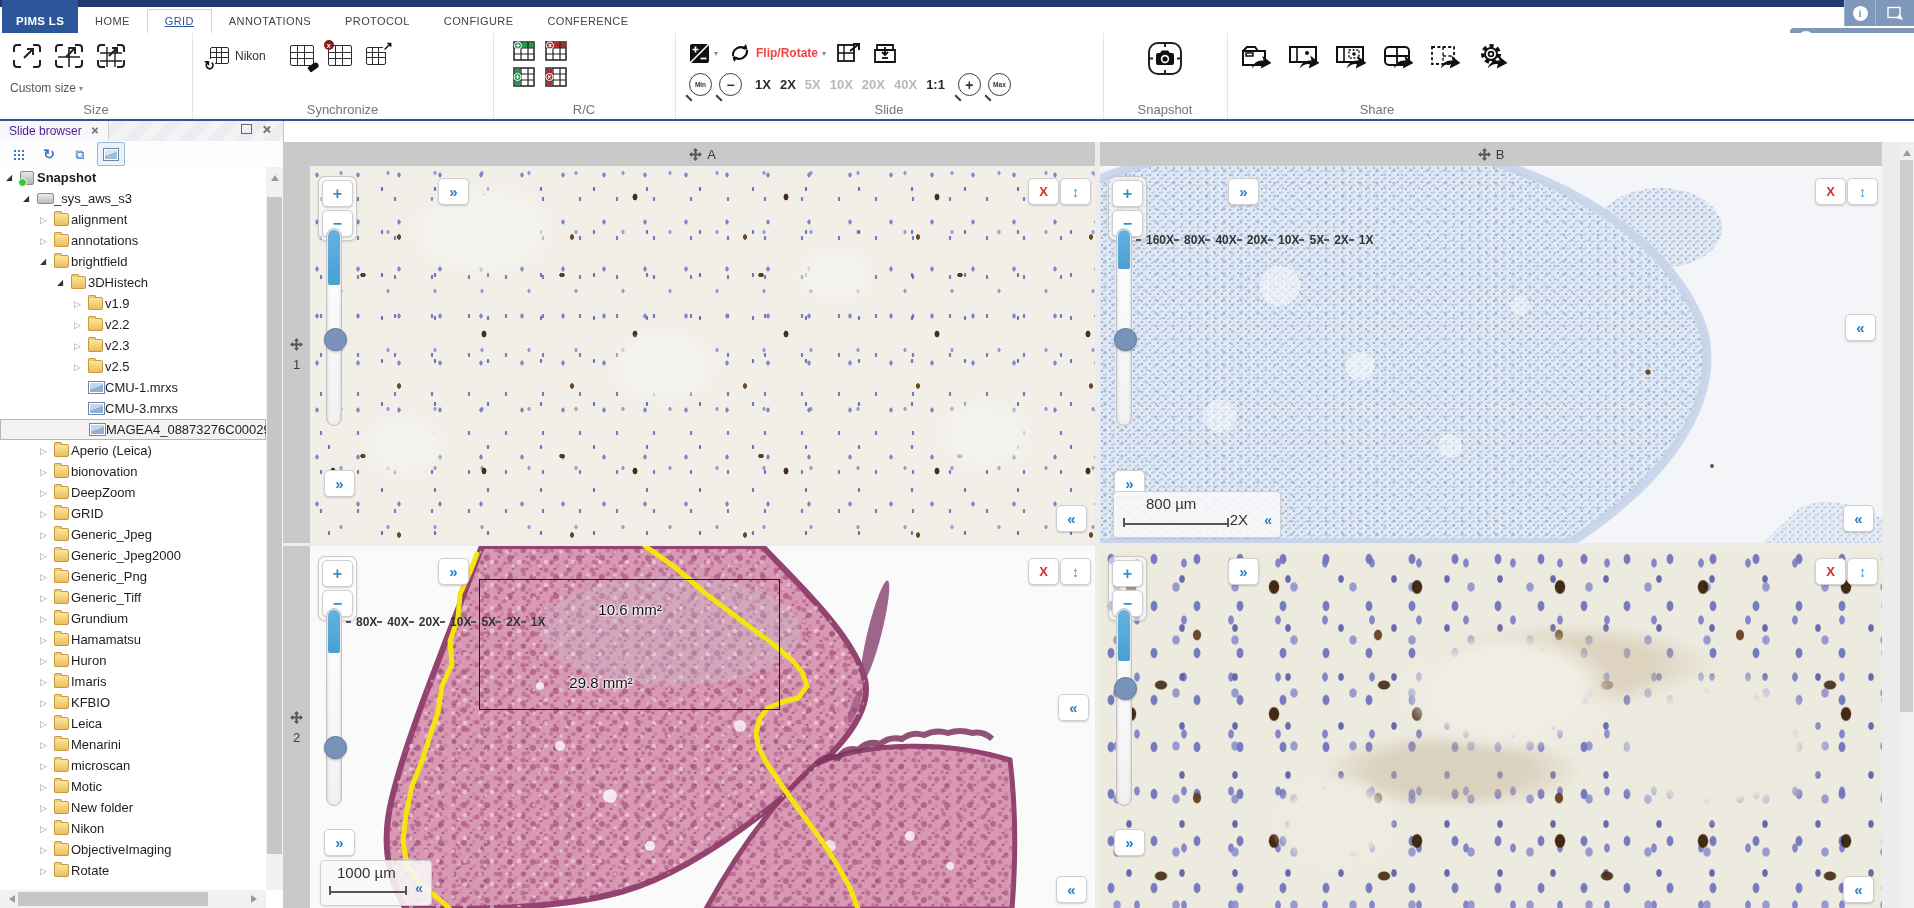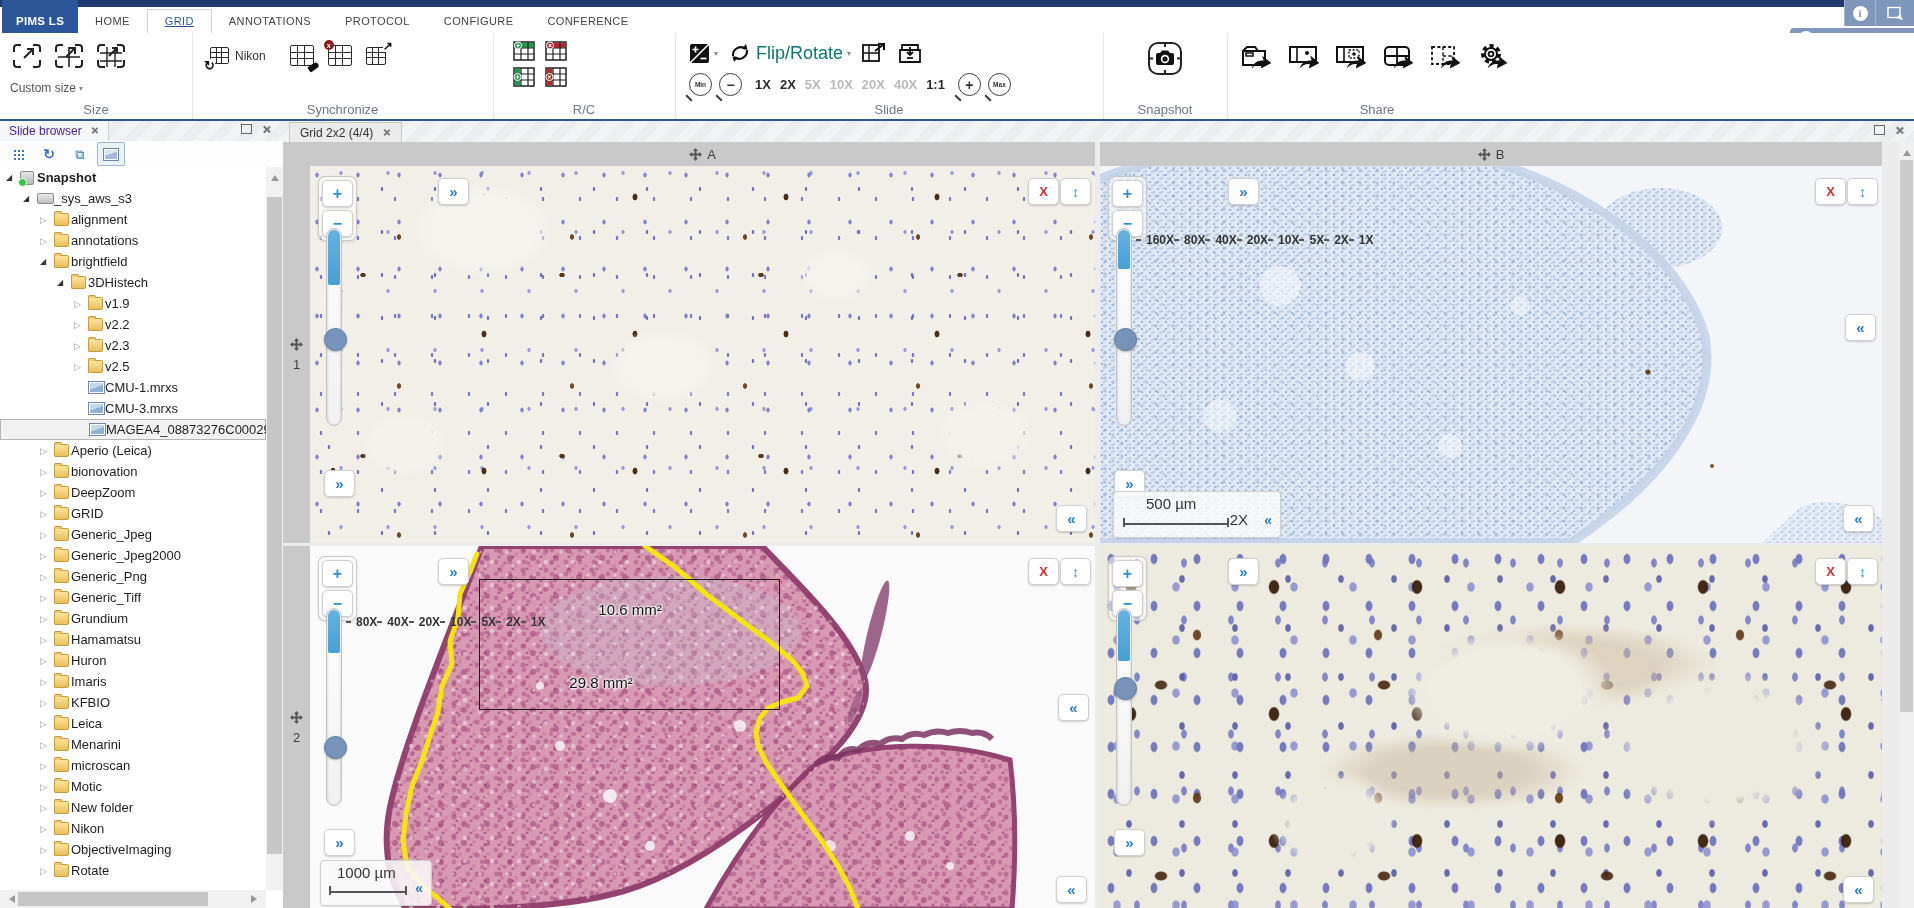--- a/index.html
+++ b/index.html
@@ -46,21 +46,21 @@
   .rc-grid2{position:absolute;left:20px;top:8px;display:grid;grid-template-columns:auto auto;gap:6px 10px;}
   
   .slide-row1{position:absolute;left:14px;top:8px;display:flex;align-items:center;gap:10px;}
   .slide-row2{position:absolute;left:14px;top:40px;display:flex;align-items:center;gap:7px;}
   .mag{position:relative;width:21px;height:21px;border:1.6px solid #3c3c3c;border-radius:50%;display:flex;align-items:center;justify-content:center;color:#333;background:#fff;}
   .mag::after{content:"";position:absolute;left:-5px;bottom:-4px;width:8px;height:2px;background:#3c3c3c;transform:rotate(45deg);}
   .mag.small-t{font-size:6.5px;font-weight:bold;}
   .mag.big-t{font-size:14px;font-weight:bold;line-height:1;}
   .zoomlist{display:flex;gap:9px;margin:0 6px;font-size:13px;font-weight:bold;}
   .zl-true{color:#2b2b2b;} .zl-false{color:#b8b8b8;}
-  .fr-label{font-size:18px;color:#0f766e;}
+  .fr-label{font-size:12px;color:#ef4444;font-weight:bold;}
   
   .snap-wrap{position:absolute;left:0;right:0;top:8px;display:flex;justify-content:center;}
   .share-row{position:absolute;left:12px;top:8px;display:flex;gap:9px;}
   .share-ic{width:38px;height:42px;display:flex;align-items:flex-start;justify-content:center;}
   
   #content{position:absolute;left:0;top:121px;right:0;bottom:0;}
   .chev{background-color:#f2f3f5;background-image:repeating-linear-gradient(135deg,rgba(120,130,150,.05) 0 10px,rgba(255,255,255,0) 10px 20px);}
   
   #sidebar{position:absolute;left:0;top:0;width:283px;bottom:0;background:#fff;border-right:1px solid #c2c5c9;}
   .panel-head{position:absolute;left:0;top:0;right:0;height:20px;}
@@ -757,30 +757,20 @@
         <div class="thumb"></div>
       </div>
       <div class="sb-h">
         <div class="arr arr-left"></div>
         <div class="thumb"></div>
         <div class="arr arr-right"></div>
       </div>
     </aside>
 
     <main id="mainarea">
-      <div class="tabbar chev">
-        <div class="doc-tab">
-          <span>Grid 2x2 (4/4)</span>
-          <span class="xmark" style="transform:scale(.85);"></span>
-        </div>
-        <div class="wctrl">
-          <span class="wc-max"></span>
-          <span class="xmark"></span>
-        </div>
-      </div>
 
       <div id="grid">
 
         <div class="ghead" style="left:0;top:0;width:27px;height:24px;"></div>
         <div class="ghead" style="left:27px;top:0;width:785px;height:24px;">
           <svg class="mini-move" width="13" height="13" viewBox="0 0 13 13">
               <path d="M6.5 0 L9 3 H7.5 V5.5 H10 V4 L13 6.5 L10 9 V7.5 H7.5 V10 H9 L6.5 13 L4 10 H5.5 V7.5 H3 V9 L0 6.5 L3 4 V5.5 H5.5 V3 H4 Z" fill="#555"></path>
             </svg>
           <span>A</span>
         </div>
@@ -899,21 +889,21 @@
                 <span>1X</span>
               </div>
             </div>
           <span class="vbtn c-nav exp-top">»</span>
           <span class="vbtn c-red close-b">X</span>
           <span class="vbtn c-fit fit-b">↕</span>
           <span class="vbtn c-nav col-mid">«</span>
           <span class="vbtn c-nav exp-bot1">»</span>
           <span class="vbtn c-nav col-br1">«</span>
           <div class="scalebar sb-b">
-            <span class="sb-len">500 µm</span>
+            <span class="sb-len">800 µm</span>
             <span class="sb-line"></span>
             <span class="sb-zoom">2X</span>
             <span class="sb-col">«</span>
           </div>
         </div>
 
         <div class="viewport" style="left:27px;top:404px;width:785px;height:363px;">
           <div class="tissue tissueC">
             <svg viewBox="0 0 785 363" preserveAspectRatio="none">
               <defs>

